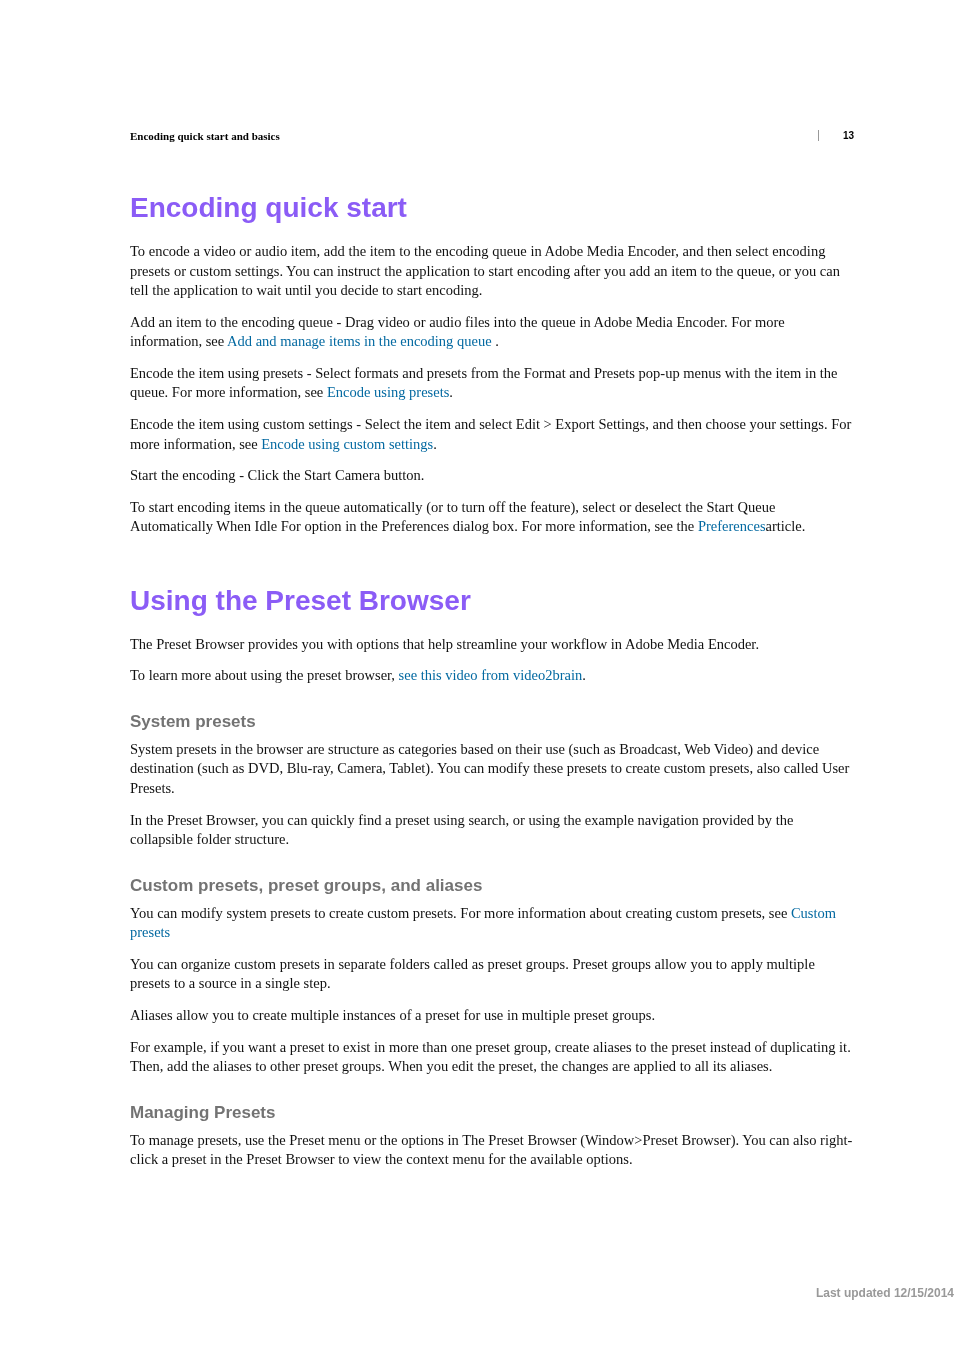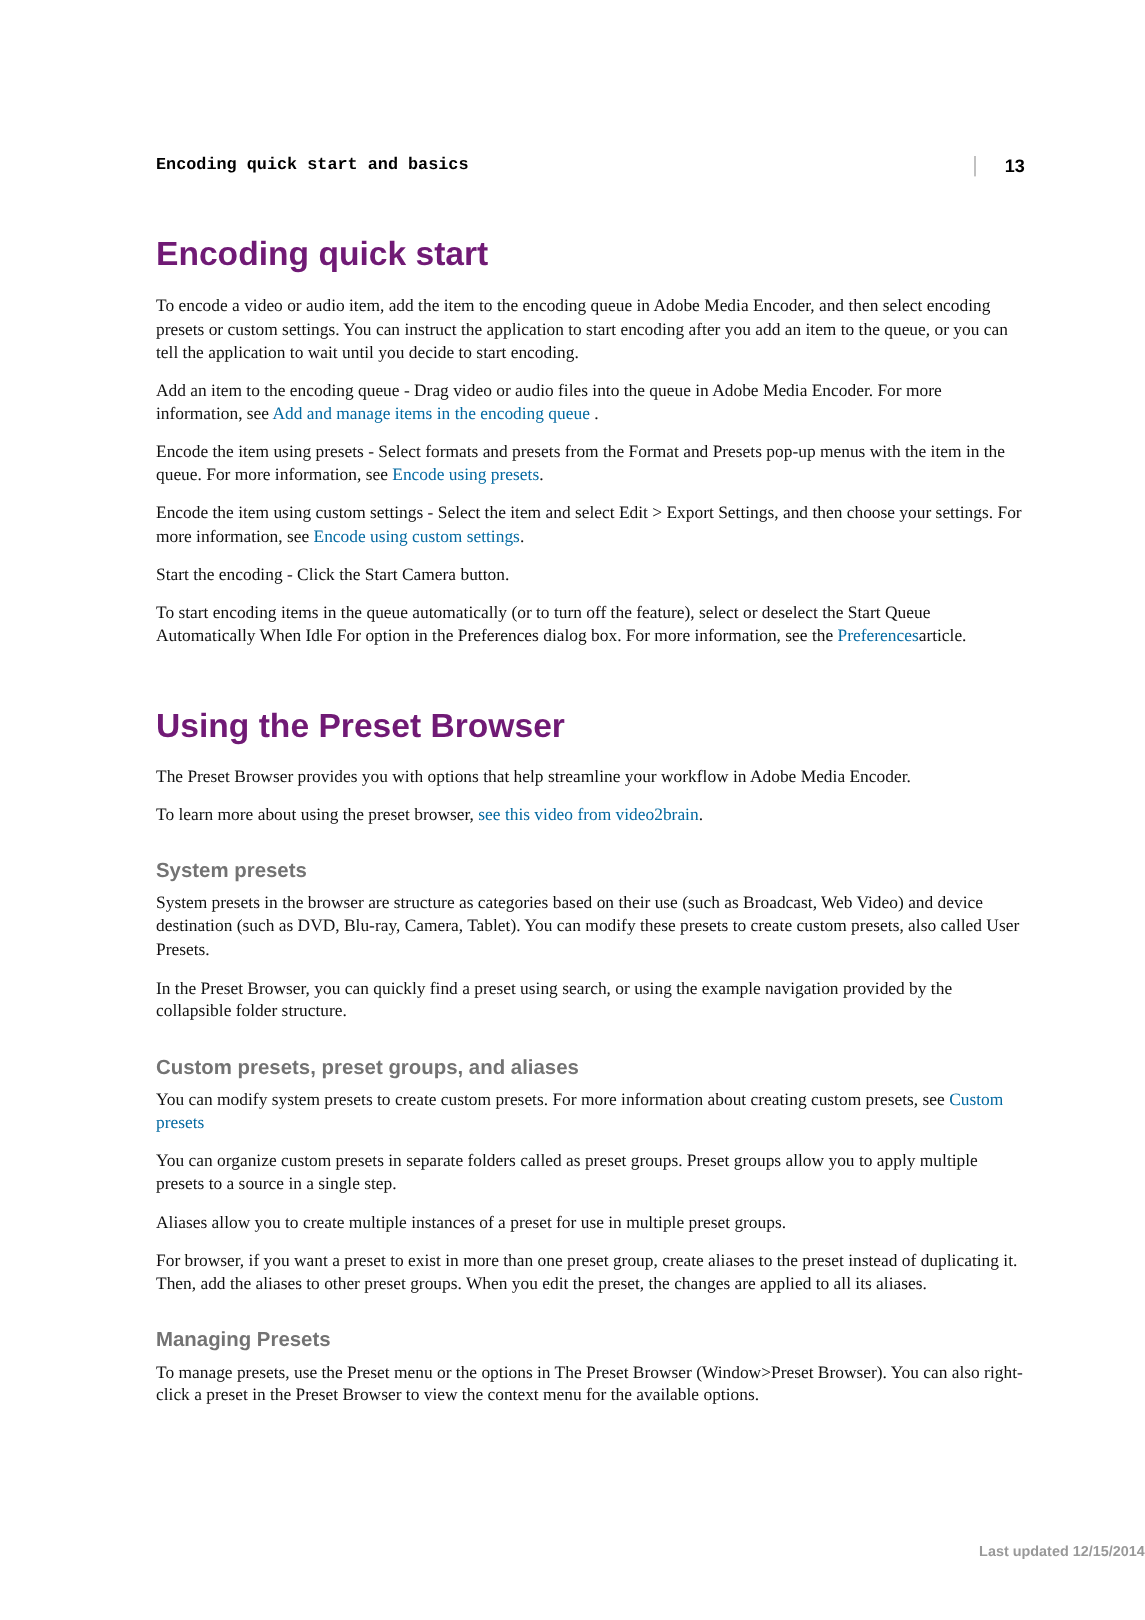--- a/index.html
+++ b/index.html
@@ -11,36 +11,36 @@
     height: 1350px;
     position: relative;
     padding: 130px 100px 60px 130px;
   }
   .page-number {
     position: absolute;
     top: 130px;
     right: 100px;
     font-family: "Myriad Pro", Arial, sans-serif;
     font-weight: bold;
-    font-size: 15px;
+    font-size: 10px;
     border-left: 1px solid #999;
     padding-left: 24px;
   }
   .header-title {
-    font-family: Liberation Mono, monospace;
+    font-family: Liberation Serif, serif;
     font-weight: bold;
-    font-size: 14px;
+    font-size: 11px;
     color: #000;
     margin-bottom: 50px;
   }
   h1 {
     font-family: "Myriad Pro", Arial, sans-serif;
     font-weight: bold;
     font-size: 28px;
-    color: #701a75;
+    color: #8b5cf6;
     margin-bottom: 18px;
   }
   h2 {
     font-family: "Myriad Pro", Arial, sans-serif;
     font-weight: bold;
     font-size: 17px;
     color: #737373;
     margin-top: 26px;
     margin-bottom: 8px;
   }
@@ -110,18 +110,18 @@
 <h2>System presets</h2>
 <p>System presets in the browser are structure as categories based on their use (such as Broadcast, Web Video) and device destination (such as DVD, Blu-ray, Camera, Tablet). You can modify these presets to create custom presets, also called User Presets.</p>
 <p>In the Preset Browser, you can quickly find a preset using search, or using the example navigation provided by the collapsible folder structure.</p>
 
 <h2>Custom presets, preset groups, and aliases</h2>
 <p>
   <span>You can modify system presets to create custom presets. For more information about creating custom presets, see </span><a class="link">Custom presets</a>
 </p>
 <p>You can organize custom presets in separate folders called as preset groups. Preset groups allow you to apply multiple presets to a source in a single step.</p>
 <p>Aliases allow you to create multiple instances of a preset for use in multiple preset groups.</p>
-<p>For browser, if you want a preset to exist in more than one preset group, create aliases to the preset instead of duplicating it. Then, add the aliases to other preset groups. When you edit the preset, the changes are applied to all its aliases.</p>
+<p>For example, if you want a preset to exist in more than one preset group, create aliases to the preset instead of duplicating it. Then, add the aliases to other preset groups. When you edit the preset, the changes are applied to all its aliases.</p>
 
 <h2>Managing Presets</h2>
 <p>To manage presets, use the Preset menu or the options in The Preset Browser (Window&gt;Preset Browser). You can also right-click a preset in the Preset Browser to view the context menu for the available options.</p>
 
 <div class="footer">Last updated 12/15/2014</div>
 
 </body></html>

